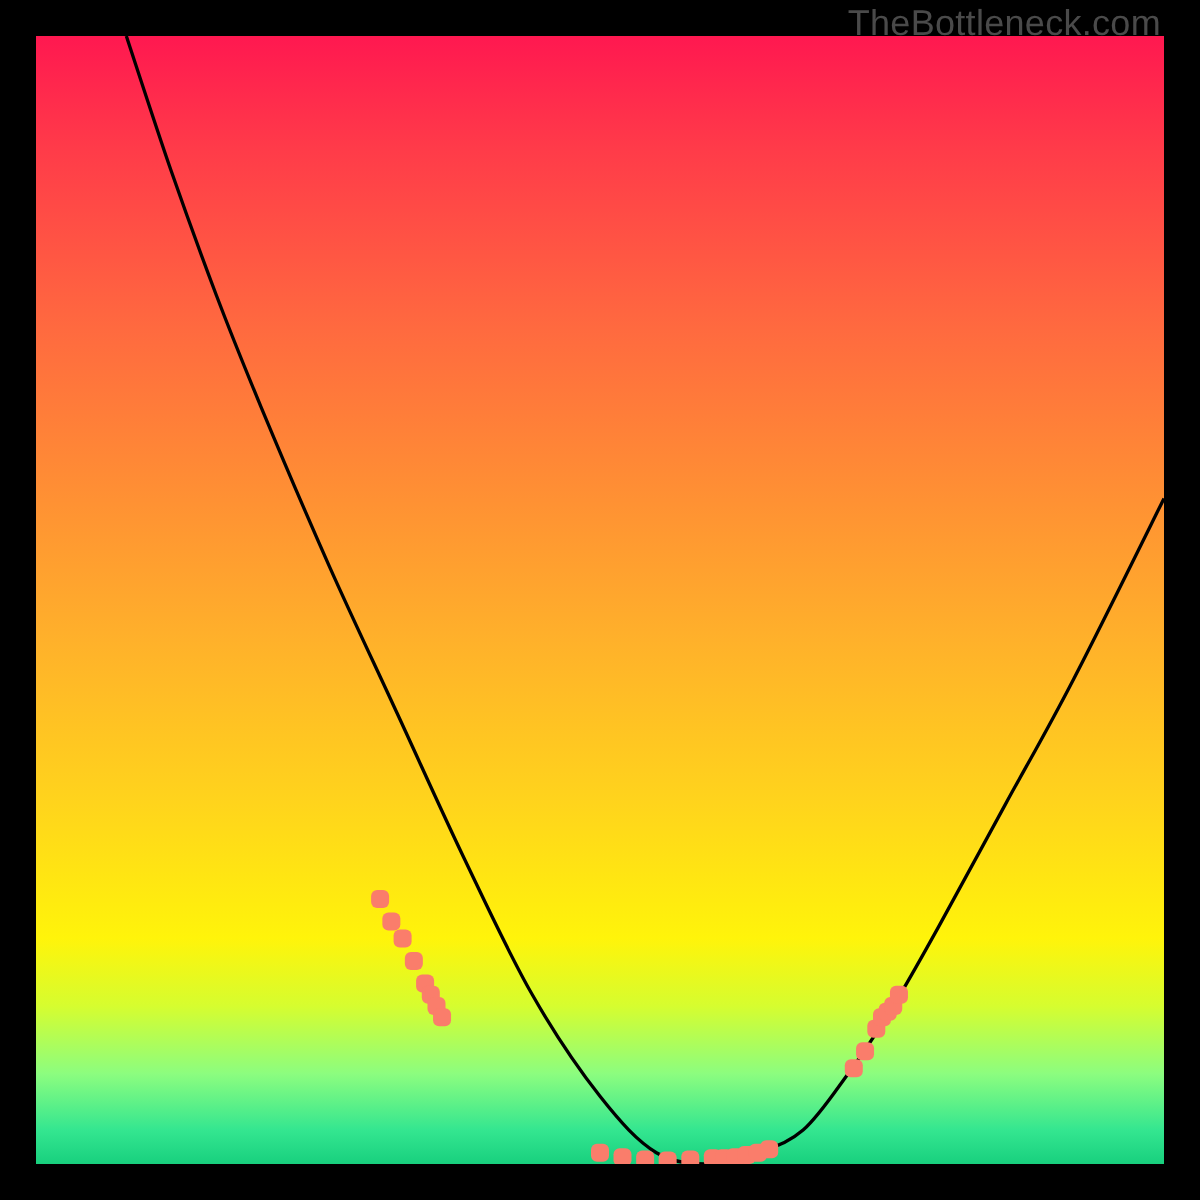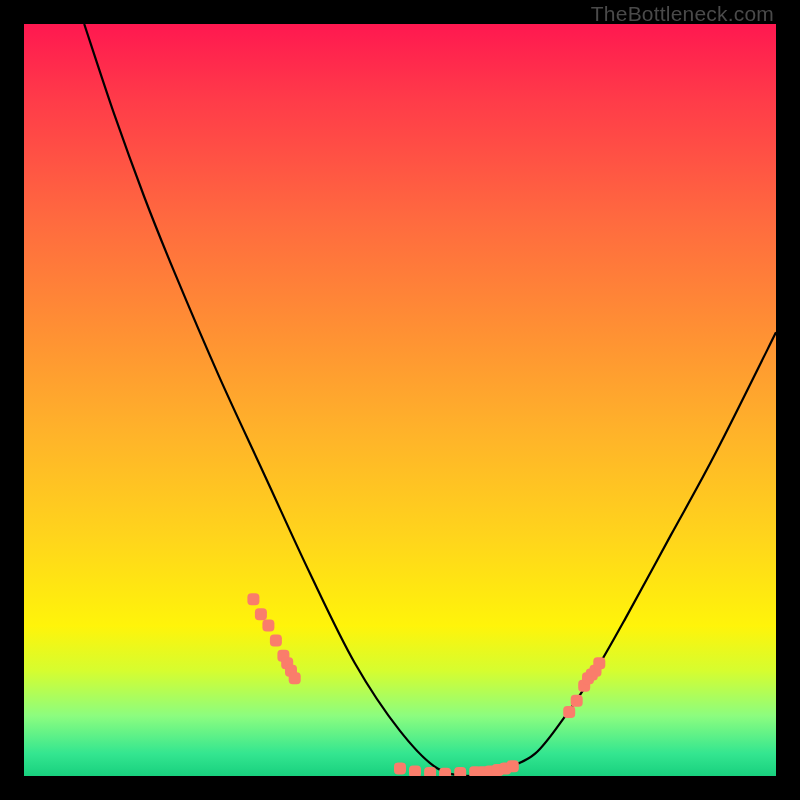--- a/index.html
+++ b/index.html
@@ -45,21 +45,21 @@
     width: 752px;
     height: 752px;
     pointer-events: none;
   }
   .watermark {
     position: absolute;
     right: 26px;
     top: 2px;
     color: #4a4a4a;
     font-family: Arial, Helvetica, sans-serif;
-    font-size: 21px;
+    font-size: 24px;
     letter-spacing: 0.2px;
     pointer-events: none;
   }
 </style>
 </head>
 <body>
 
 <div class="frame">
   <div class="plot"></div>
   <svg class="curve" viewBox="0 0 752 752" preserveAspectRatio="none">

